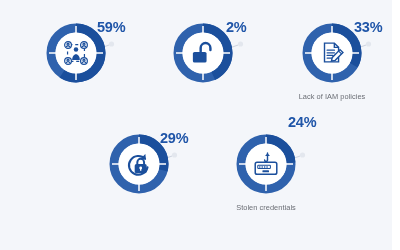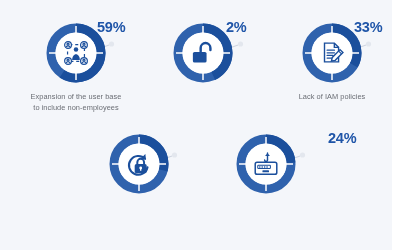--- a/index.html
+++ b/index.html
@@ -65,21 +65,21 @@
   #card-0{left:6px;  top:22px;}
   #card-1{left:133px;top:22px;}
   #card-2{left:262px;top:22px;}
   #card-3{left:69px; top:133px;}
   #card-4{left:196px;top:133px;}
 
   #pct-0{left:97px; top:19px;}
   #pct-1{left:226px;top:19px;}
   #pct-2{left:354px;top:19px;}
   #pct-3{left:160px;top:130px;}
-  #pct-4{left:288px;top:130px;margin-left:40px;}
+  #pct-4{left:288px;top:114px;}
 
   #lead-0{left:83px; top:40px;}
   #lead-1{left:212px;top:40px;}
   #lead-2{left:340px;top:40px;}
   #lead-3{left:146px;top:151px;}
   #lead-4{left:274px;top:151px;}
 </style>
 </head>
 <body>
 
@@ -102,20 +102,21 @@
     <circle cx="28.5" cy="4" r="2.6" fill="#e3e7ee"></circle>
   </svg>
   <svg id="lead-4" class="leader" width="34" height="16" viewBox="0 0 34 16">
     <line x1="1" y1="14" x2="26" y2="5" stroke="#cfd5e0" stroke-width="1.1"></line>
     <circle cx="28.5" cy="4" r="2.6" fill="#e3e7ee"></circle>
   </svg>
 
   <div id="pct-0" class="pct">59%</div>
   <div id="pct-1" class="pct">2%</div>
   <div id="pct-2" class="pct">33%</div>
+  <div id="pct-3" class="pct">29%</div>
   <div id="pct-4" class="pct">24%</div>
 
   <div id="card-0" class="card">
     <div class="donutwrap">
       <svg class="donut" viewBox="0 0 62 62">
         <circle cx="31" cy="31" r="25" fill="none" stroke="#2f62ad" stroke-width="9"></circle>
         <circle cx="31" cy="31" r="25" fill="none" stroke="#1b4f9c" stroke-width="9" stroke-dasharray="92.7 64.4" transform="rotate(-90 31 31)"></circle>
         <g stroke="#f4f6fa" stroke-width="1.6">
           <line x1="31" y1="4" x2="31" y2="13"></line>
           <line x1="58" y1="31" x2="49" y2="31"></line>
@@ -137,22 +138,20 @@
           <circle cx="7.5" cy="23.6" r="1.1"></circle>
           <path d="M5.4 26.7a2.3 2.3 0 0 1 4.2 0"></path>
           <circle cx="24.5" cy="24.5" r="3.6" fill="#ffffff"></circle>
           <circle cx="24.5" cy="23.6" r="1.1"></circle>
           <path d="M22.4 26.7a2.3 2.3 0 0 1 4.2 0"></path>
           <circle cx="16" cy="12.3" r="2.4" fill="#1b4f9c" stroke="none"></circle>
           <path d="M11.9 23.4c0-3.3 1.8-6 4.1-6s4.1 2.7 4.1 6z" fill="#1b4f9c" stroke="none"></path>
         </svg>
       </div>
     </div>
-    <div class="label">Expansion of the user base
-to include non-employees</div>
   </div>
 
   <div id="card-1" class="card">
     <div class="donutwrap">
       <svg class="donut" viewBox="0 0 62 62">
         <circle cx="31" cy="31" r="25" fill="none" stroke="#2f62ad" stroke-width="9"></circle>
         <circle cx="31" cy="31" r="25" fill="none" stroke="#1b4f9c" stroke-width="9" stroke-dasharray="67.5 89.6" transform="rotate(-90 31 31)"></circle>
         <g stroke="#f4f6fa" stroke-width="1.6">
           <line x1="31" y1="4" x2="31" y2="13"></line>
           <line x1="58" y1="31" x2="49" y2="31"></line>
@@ -250,16 +249,17 @@
             <rect x="13.8" y="18.5" width="1.5" height="1.4"></rect>
             <rect x="16.4" y="18.5" width="1.5" height="1.4"></rect>
           </g>
           <rect x="12.2" y="22.6" width="7" height="2.2" rx="0.6" fill="#1b4f9c"></rect>
           <path d="M17.6 4.2v7.5" stroke="#1b4f9c" stroke-width="1.5" stroke-linecap="round"></path>
           <path d="M17.6 11.7c0 2.1-3.1 2.1-3.1 0" stroke="#1b4f9c" stroke-width="1.5" fill="none" stroke-linecap="round"></path>
           <path d="M15 7.5l2.6-3 2.6 3z" fill="#1b4f9c"></path>
         </svg>
       </div>
     </div>
+    <div class="label">Stolen credentials</div>
   </div>
 
   <div id="rightstrip"></div>
 </div>
 
 </body></html>

